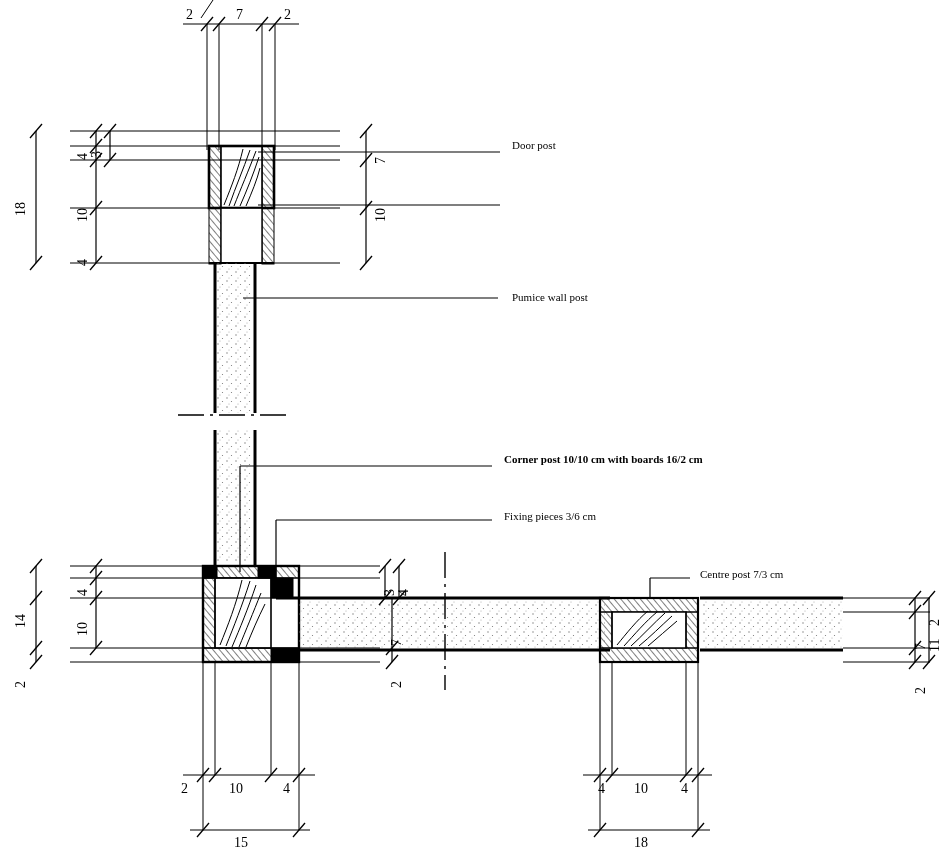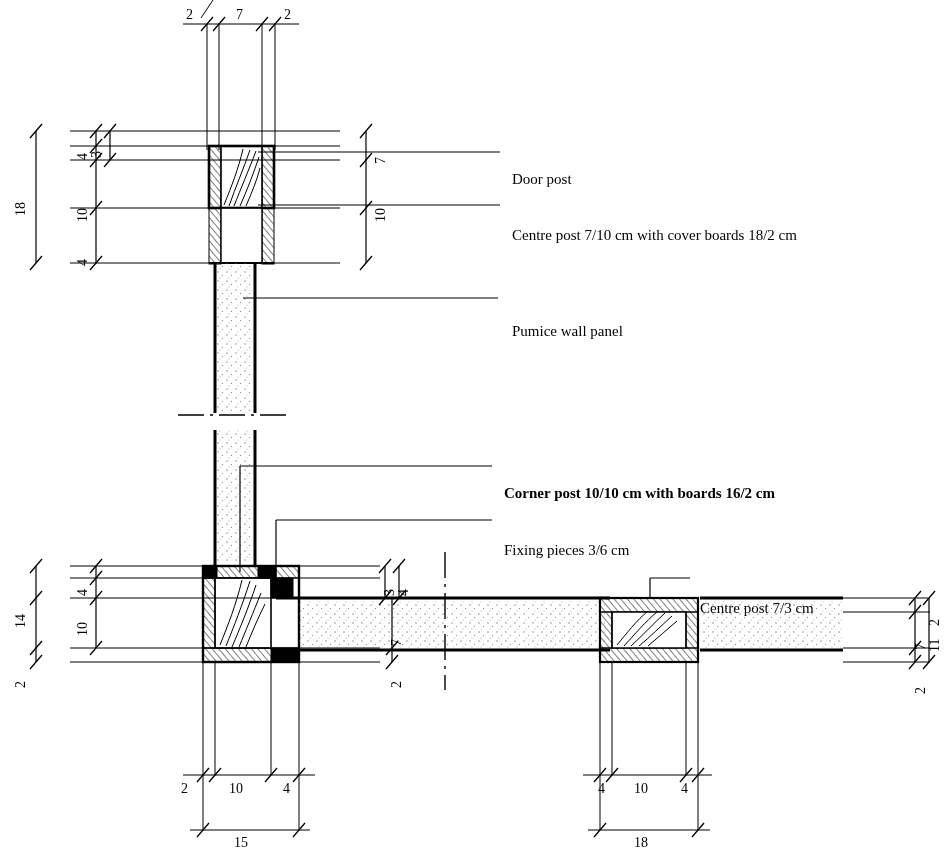--- a/index.html
+++ b/index.html
@@ -1,18 +1,18 @@
 <!DOCTYPE html>
 <html><head>
 <meta charset="utf-8">
 <style>
   html,body{margin:0;padding:0;background:#ffffff;}
   #page{position:relative;width:947px;height:866px;background:#fff;
         font-family:"Liberation Serif", serif;color:#000;overflow:hidden;}
-  .lbl{position:absolute;font-size:15px;white-space:nowrap;line-height:1;margin-top:32px;}
+  .lbl{position:absolute;font-size:11px;white-space:nowrap;line-height:1;}
   .dim{position:absolute;font-size:14px;white-space:nowrap;line-height:1;}
   .dim.v{transform-origin:left top;}
   svg#art{position:absolute;left:0;top:0;width:947px;height:866px;}
 </style>
 </head>
 <body>
 
 <div id="page">
 
   <svg id="art" viewBox="0 0 947 866">
@@ -238,22 +238,21 @@
         <line x1="606" y1="782" x2="618" y2="768"></line>
         <line x1="680" y1="782" x2="692" y2="768"></line>
         <line x1="692" y1="782" x2="704" y2="768"></line>
         <line x1="594" y1="837" x2="606" y2="823"></line>
         <line x1="692" y1="837" x2="704" y2="823"></line>
       </g>
     </g>
   </svg>
 
   <div class="lbl" style="left:512px;top:140px;">Door post</div>
-  <div class="lbl" style="left:512px;top:196px;">Centre post 7/10 cm with cover boards 18/2 cm</div>
-  <div class="lbl" style="left:512px;top:292px;">Pumice wall panel</div>
+  <div class="lbl" style="left:512px;top:292px;">Pumice wall post</div>
   <div class="lbl" style="left:504px;top:454px;font-weight:bold;">Corner post 10/10 cm with boards 16/2 cm</div>
   <div class="lbl" style="left:504px;top:511px;">Fixing pieces 3/6 cm</div>
   <div class="lbl" style="left:700px;top:569px;">Centre post 7/3 cm</div>
 
   <div class="dim" style="left:186px;top:8px;">2</div>
   <div class="dim" style="left:236px;top:8px;">7</div>
   <div class="dim" style="left:284px;top:8px;">2</div>
 
   <div class="dim v" style="left:14px;top:216px;transform:rotate(-90deg);">18</div>
   <div class="dim v" style="left:76px;top:160px;transform:rotate(-90deg);">4</div>

